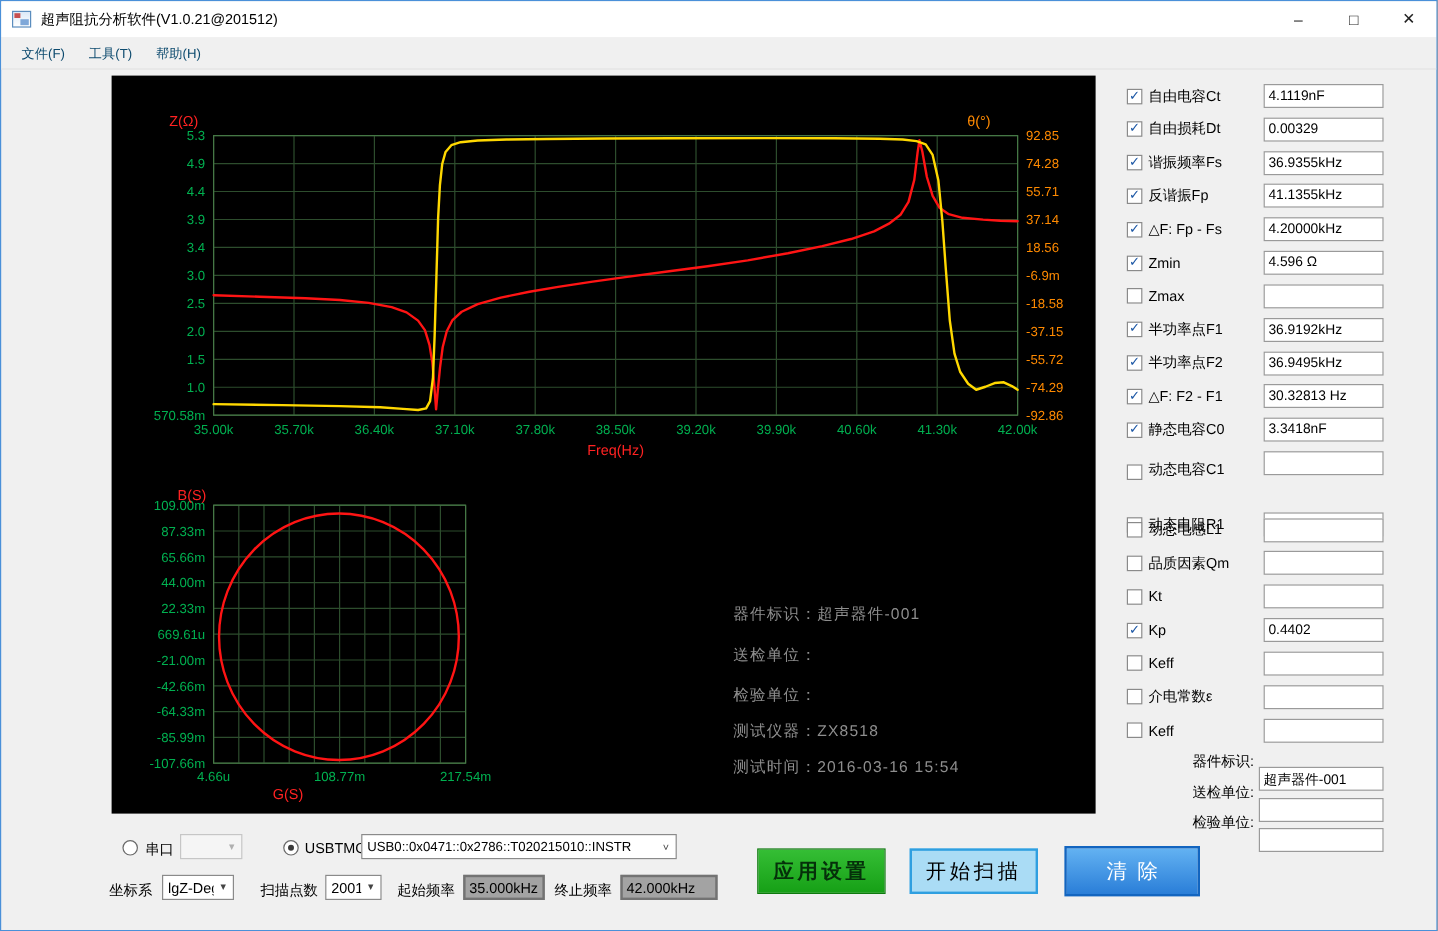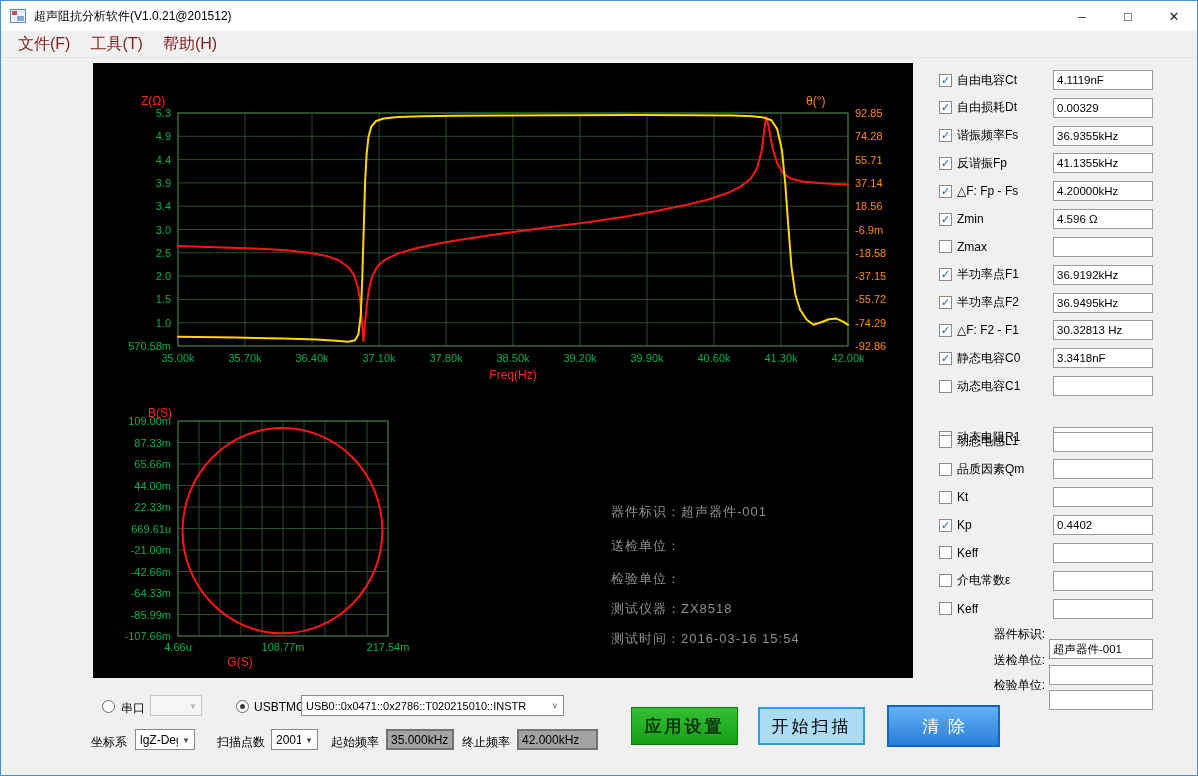--- a/index.html
+++ b/index.html
@@ -11,21 +11,21 @@
   .app-icon{width:16px;height:14px;margin-left:9px;display:inline-block;background:linear-gradient(#dce9f7,#ffffff);
             border:1px solid #5b8dbe;position:relative;}
   .app-icon::before{content:"";position:absolute;left:1px;top:1px;width:5px;height:4px;background:#c75050;}
   .app-icon::after{content:"";position:absolute;right:1px;bottom:1px;width:7px;height:5px;background:#7fa8d9;}
   .title-text{margin-left:8px;font-size:12px;color:#000;}
   .win-btns{margin-left:auto;display:flex;height:100%;}
   .win-btn{width:46px;height:100%;display:flex;align-items:center;justify-content:center;font-size:13px;color:#222;cursor:default;}
   
   .menubar{position:absolute;top:30px;left:0;width:100%;height:27px;background:#f0f0f0;display:flex;align-items:center;
            padding-left:7px;border-bottom:1px solid #e3e3e3;}
-  .menu-item{font-size:16px;padding:15px 10px;color:#7f1d1d;cursor:default;}
+  .menu-item{font-size:11px;padding:15px 10px;color:#0c4a6e;cursor:default;}
   
   .chart-panel{position:absolute;left:92px;top:62px;width:820px;height:615px;background:#000;}
   #chart-svg{position:absolute;left:0;top:0;}
   #chart-svg text{font-family:"Liberation Sans","DejaVu Sans",sans-serif;}
   .info-line{position:absolute;left:518px;font-size:13px;color:#8e8e8e;letter-spacing:1px;white-space:nowrap;}
   
   #param-list,#device-fields{position:absolute;left:938px;top:0;width:218px;height:776px;pointer-events:none;}
   .param-row{position:absolute;left:0;width:218px;height:28px;display:flex;align-items:center;pointer-events:auto;}
   .checkbox{flex:0 0 13px;width:13px;height:13px;border:1px solid #8a8a8a;background:#fff;font-size:11px;line-height:11px;
             color:#1c57a5;text-align:center;font-weight:bold;}
@@ -237,21 +237,21 @@
       <div class="param-row" style="top: 315.38px;">
         <span class="checkbox">✓</span>
         <span class="param-label">△F: F2 - F1</span>
         <input class="param-input" value="30.32813 Hz" style="">
       </div>
       <div class="param-row" style="top: 343.2px;">
         <span class="checkbox">✓</span>
         <span class="param-label">静态电容C0</span>
         <input class="param-input" value="3.3418nF" style="">
       </div>
-      <div class="param-row" style="top: 371.02px;">
+      <div class="param-row" style="top: 371.02px; align-items: flex-end;">
         <span class="checkbox"></span>
         <span class="param-label">动态电容C1</span>
         <input class="param-input" style="">
       </div>
       <div class="param-row" style="top: 422px;">
         <span class="checkbox"></span>
         <span class="param-label">动态电阻R1</span>
         <input class="param-input" style="">
       </div>
       <div class="param-row" style="top: 426.66px;">

